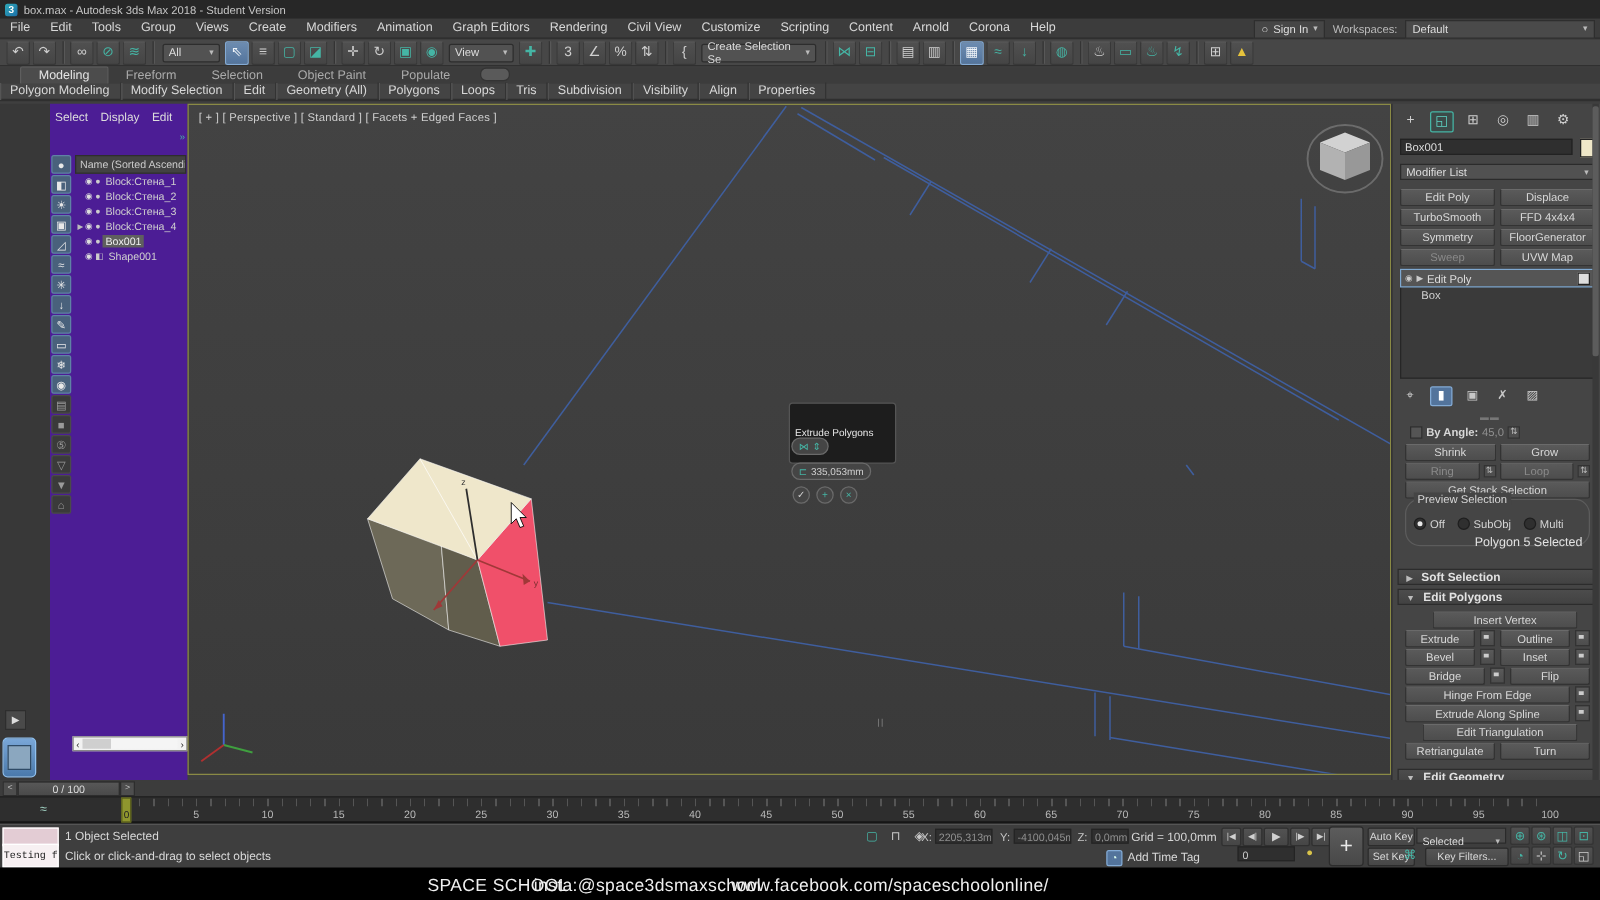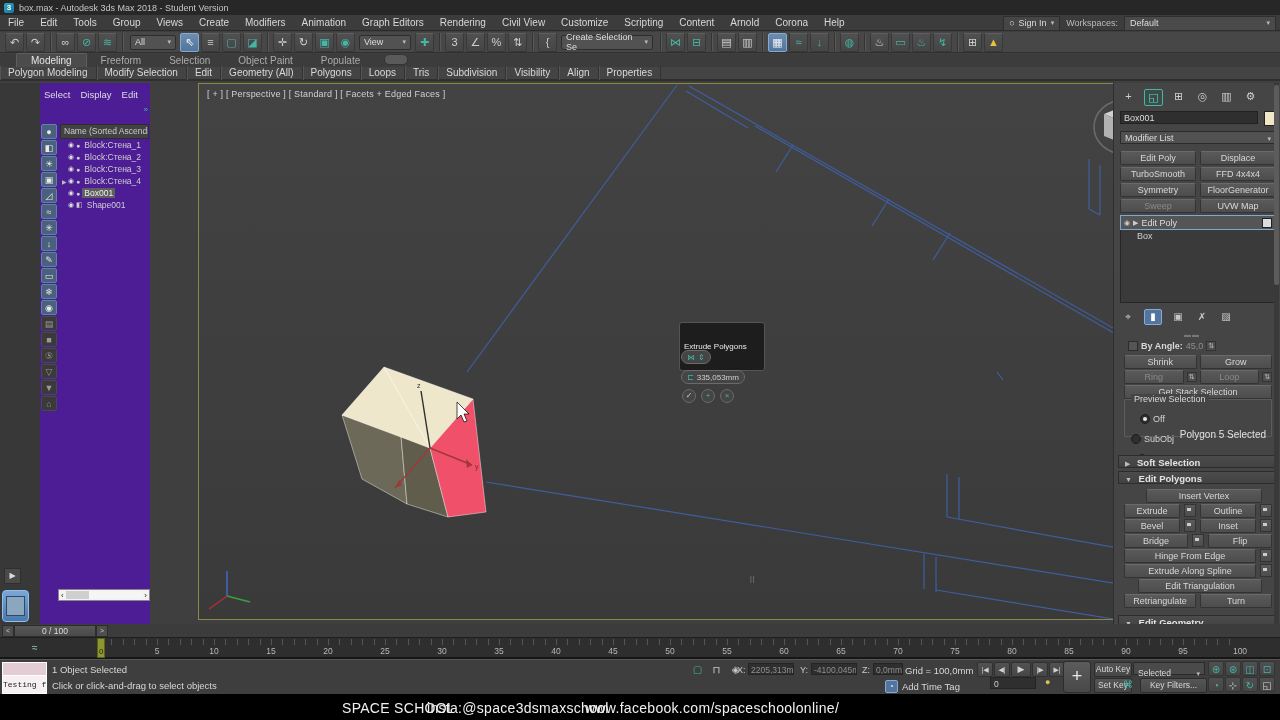--- a/index.html
+++ b/index.html
@@ -49,21 +49,21 @@
   .exphead{height:13px;line-height:13px;background:#424242;border:1px solid #2e2e2e;color:#ccc;font-size:8.5px;padding-left:3px;white-space:nowrap;overflow:hidden;}
   .exprow{height:12px;display:flex;align-items:center;font-size:8.5px;color:#cfcfcf;padding-left:2px;white-space:nowrap;}
   .exprow .arr{width:6px;font-size:6px;color:#bbb;}
   .exprow .eye{font-size:7px;margin-right:2px;color:#ddd;}
   .exprow .dot{font-size:7px;margin-right:2px;color:#ccc;}
   .exprow .lbl{padding:0 2px;}
   .exprow.sel .lbl{background:#5f5f5f;color:#f0f0f0;}
   .expscroll{left:58px;top:589px;width:92px;height:12px;background:#f2f2f2;border:1px solid #888;display:flex;align-items:center;justify-content:space-between;box-sizing:border-box;color:#222;font-size:8px;padding:0 2px;}
   .expscroll .track{flex:1;height:8px;margin:0 2px;background:linear-gradient(90deg,#cfcfcf 0 30%,#f5f5f5 30%);}
   
-  .viewport{left:150px;top:83px;width:963px;height:537px;background:linear-gradient(#434343,#3a3a3a);border:1px solid #8a8a45;box-sizing:border-box;overflow:hidden;margin-left:48px;}
+  .viewport{left:150px;top:83px;width:963px;height:537px;background:linear-gradient(#434343,#3a3a3a);border:1px solid #8a8a45;box-sizing:border-box;overflow:hidden;}
   .vplabel{position:absolute;left:8px;top:5px;font-size:9px;color:#d0d0d0;letter-spacing:0.2px;}
   svg.scene{position:absolute;left:0;top:0;}
   
   .caddytip{position:absolute;left:480px;top:238px;width:76px;height:15px;background:#1d1d1d;border:1px solid #555;border-radius:3px;color:#e8e8e8;font-size:8px;line-height:15px;display:flex;align-items:center;gap:3px;padding:16px 4px;}
   .caddytip .grip{color:#888;font-size:7px;}
   .cpill{position:absolute;background:#454545;border:1px solid #6a6a6a;border-radius:7px;height:12px;display:flex;align-items:center;gap:3px;color:#45b5a5;font-size:8px;padding:0 5px;}
   .cpill .val{color:#cfcfcf;}
   .cbtn{position:absolute;width:12px;height:12px;border-radius:50%;background:#454545;border:1px solid #6a6a6a;color:#45b5a5;font-size:8px;text-align:center;line-height:12px;}
   .cbtn.ok{color:#cfcfcf;}
   
@@ -85,21 +85,21 @@
   .stackrow.child{padding-left:16px;color:#d0d0d0;}
   .stacktools{position:absolute;left:6px;top:226px;display:flex;gap:8px;align-items:center;}
   .stool{width:16px;height:14px;text-align:center;line-height:14px;font-size:10px;color:#c8c8c8;}
   .stool.active{background:#53749c;border:1px solid #83abd6;border-radius:2px;color:#fff;}
   .grip{position:absolute;left:70px;top:248px;color:#777;font-size:7px;letter-spacing:1px;}
   .rowflex{position:absolute;display:flex;align-items:center;gap:3px;}
   .chk{width:8px;height:8px;background:#555;border:1px solid #2c2c2c;}
   .lblb{font-size:9px;color:#d8d8d8;font-weight:bold;}
   .valdim{font-size:9px;color:#8f8f8f;}
   .spin{font-size:7px;color:#bbb;border:1px solid #333;background:#4e4e4e;padding:0 1px;line-height:8px;}
-  .groupbox{position:absolute;left:10px;top:316px;width:146px;height:36px;border:1px solid #5c5c5c;border-radius:1px;}
+  .groupbox{position:absolute;left:10px;top:316px;width:146px;height:36px;border:1px solid #5c5c5c;border-radius:12px;}
   .grouplabel{position:absolute;left:6px;top:-6px;background:#454545;padding:0 3px;font-size:9px;color:#d8d8d8;}
   .radio{display:flex;align-items:center;gap:3px;font-size:9px;color:#d4d4d4;}
   .rdot{width:8px;height:8px;border-radius:50%;background:#2f2f2f;border:1px solid #1e1e1e;position:relative;}
   .rdot.on::after{content:"";position:absolute;left:2px;top:2px;width:4px;height:4px;border-radius:50%;background:#e8e8e8;}
   .polysel{position:absolute;right:14px;top:346px;font-size:10px;color:#e2e2e2;margin-left:24px;}
   .rollout{position:absolute;left:4px;width:158px;height:13px;background:linear-gradient(#4c4c4c,#424242);border:1px solid #2c2c2c;color:#e2e2e2;font-weight:bold;font-size:9.5px;line-height:13px;padding-left:6px;box-sizing:border-box;}
   .rollout .tri{font-size:7px;margin-right:4px;color:#bbb;}
   .eprow{position:absolute;left:10px;width:148px;display:flex;gap:4px;}
   .eprow .btn{flex:1;}
   .sq{width:10px;height:11px;background:linear-gradient(#5a5a5a,#4d4d4d);border:1px solid #333;flex:none;position:relative;}
@@ -456,21 +456,21 @@
       <span class="btn dis" style="flex:1;">Ring</span>
       <span class="spin">⇅</span>
       <span class="btn dis" style="flex:1;">Loop</span>
       <span class="spin">⇅</span>
     </div>
     <div class="rowflex" style="left:10px;top:302px;width:148px;">
       <span class="btn" style="flex:1;">Get Stack Selection</span>
     </div>
     <div class="groupbox">
       <span class="grouplabel">Preview Selection</span>
-      <div class="rowflex" style="left:6px;top:14px;gap:10px;flex-direction:column;">
+      <div class="rowflex" style="left:6px;top:14px;gap:10px;">
         <span class="radio">
             <span class="rdot on"></span>
             <span>Off</span>
           </span>
         <span class="radio">
             <span class="rdot"></span>
             <span>SubObj</span>
           </span>
         <span class="radio">
             <span class="rdot"></span>

